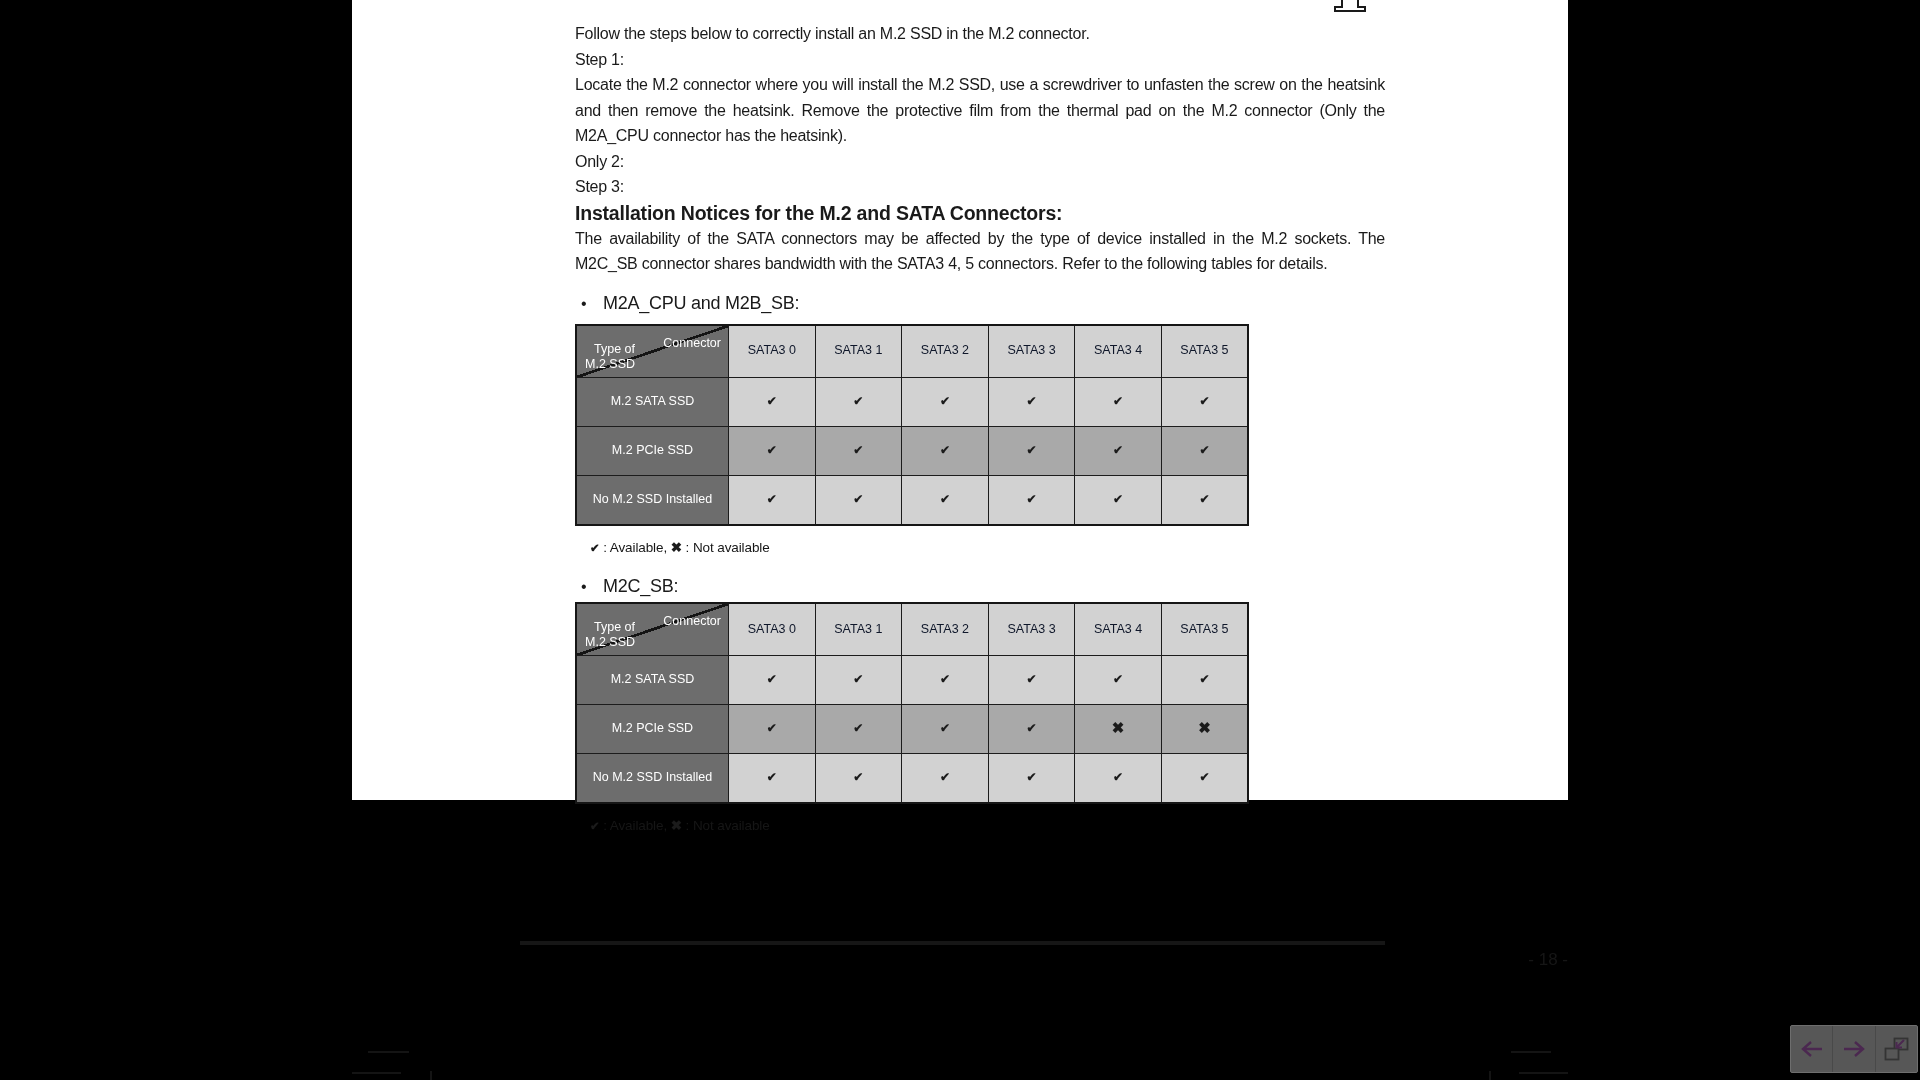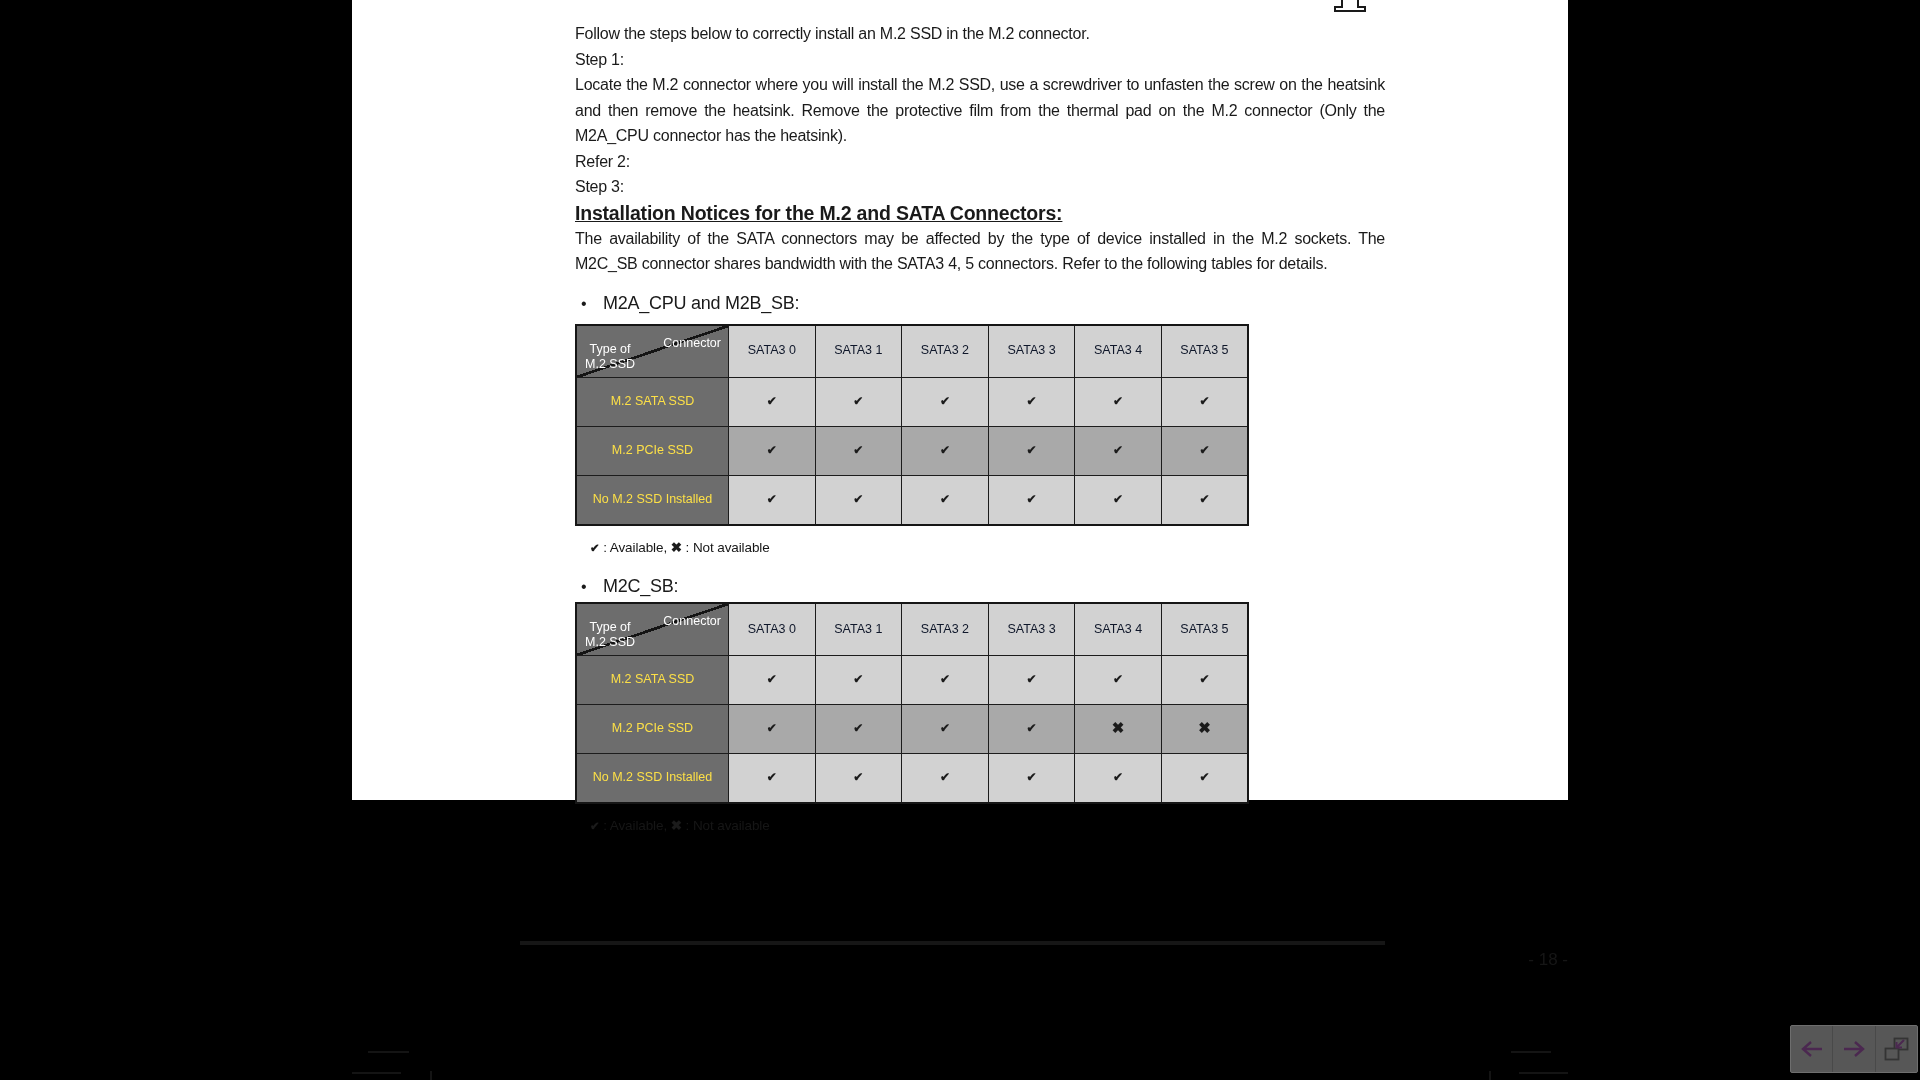--- a/index.html
+++ b/index.html
@@ -11,21 +11,21 @@
 
   
   .page{position:absolute;left:352px;top:0;width:1216px;height:800px;background:#ffffff;}
 
   .content{
     position:absolute;left:223px;top:21px;width:810px;
     color:#1a1a1a;font-size:16px;line-height:25.5px;letter-spacing:-0.25px;
   }
   .content p{margin:0;}
   .just{text-align:justify;}
-  .notice-heading{font-weight:bold;font-size:19.5px;line-height:26px;letter-spacing:-0.2px;margin:2px 0 0 0;text-decoration:underline;}
+  .notice-heading{font-weight:bold;font-size:19.5px;line-height:26px;letter-spacing:-0.2px;margin:2px 0 0 0;}
 
   .bullet-line{display:flex;align-items:baseline;font-size:18px;line-height:26px;margin:13px 0 0 6px;}
   .bullet-line .dot{width:22px;font-size:16px;}
   .b1{margin-top:13px;}
   .b2{margin-top:12px;}
 
   .table-wrap{margin-top:7px;}
   .table-wrap.t2{margin-top:2px;}
   table.conn-table{
     border-collapse:collapse;table-layout:fixed;width:674px;
@@ -39,23 +39,23 @@
   td.corner{
     position:relative;width:151px;
     background-color:#6d6d6d;
     background-image:linear-gradient(to bottom right,
       rgba(0,0,0,0) calc(50% - 1.3px),
       #141414 calc(50% - 1.3px),
       #141414 calc(50% + 1.3px),
       rgba(0,0,0,0) calc(50% + 1.3px));
   }
   .corner-top{position:absolute;top:5px;right:7px;color:#fff;font-size:12.5px;margin-left:32px;}
-  .corner-bottom{position:absolute;bottom:5px;left:8px;color:#fff;font-size:12.5px;line-height:15px;text-align:center;}
+  .corner-bottom{position:absolute;bottom:5px;left:8px;color:#fff;font-size:12.5px;line-height:15px;text-align:right;}
   td.col-head{background:#d2d2d2;color:#0f172a;}
-  td.row-label{background:#6d6d6d;color:#fde047;text-align:left;padding-left:8px;}
+  td.row-label{background:#6d6d6d;color:#ffffff;text-align:left;padding-left:8px;}
   td.cell-light{background:#d2d2d2;}
   td.cell-medium{background:#a9a9a9;}
   .mark-check{font-size:12px;font-weight:bold;color:#1b1b1b;}
   .mark-cross{font-size:15px;font-weight:bold;color:#1b1b1b;}
 
   .legend{margin:9px 0 0 15px;font-size:13.5px;letter-spacing:-0.1px;color:#161616;}
   .legend .mark-check{font-size:11.5px;}
   .legend .mark-cross{font-size:13.5px;}
 
   .footer-rule{position:absolute;left:168px;top:941px;width:865px;height:4px;background:#161616;}
@@ -93,21 +93,21 @@
   <div class="page">
 
     <svg class="top-fragment" width="34" height="13" viewBox="0 0 34 13">
       <path d="M2,12 L2,8 L9,8 L9,0 L25,0 L25,8 L32,8 L32,12 Z" fill="#ffffff" stroke="#1a1a1a" stroke-width="2"></path>
     </svg>
 
     <div class="content">
       <p>Follow the steps below to correctly install an M.2 SSD in the M.2 connector.</p>
       <p>Step 1:</p>
       <p class="just">Locate the M.2 connector where you will install the M.2 SSD, use a screwdriver to unfasten the screw on the heatsink and then remove the heatsink. Remove the protective film from the thermal pad on the M.2 connector (Only the M2A_CPU connector has the heatsink).</p>
-      <p>Refer 2:</p>
+      <p>Only 2:</p>
       <p>Step 3:</p>
       <p class="notice-heading">Installation Notices for the M.2 and SATA Connectors:</p>
       <p class="just">The availability of the SATA connectors may be affected by the type of device installed in the M.2 sockets. The M2C_SB connector shares bandwidth with the SATA3 4, 5 connectors. Refer to the following tables for details.</p>
 
       <div class="bullet-line b1">
         <span class="dot">•</span>
         <span>M2A_CPU and M2B_SB:</span>
       </div>
       <div class="table-wrap t1">
           <table class="conn-table">

